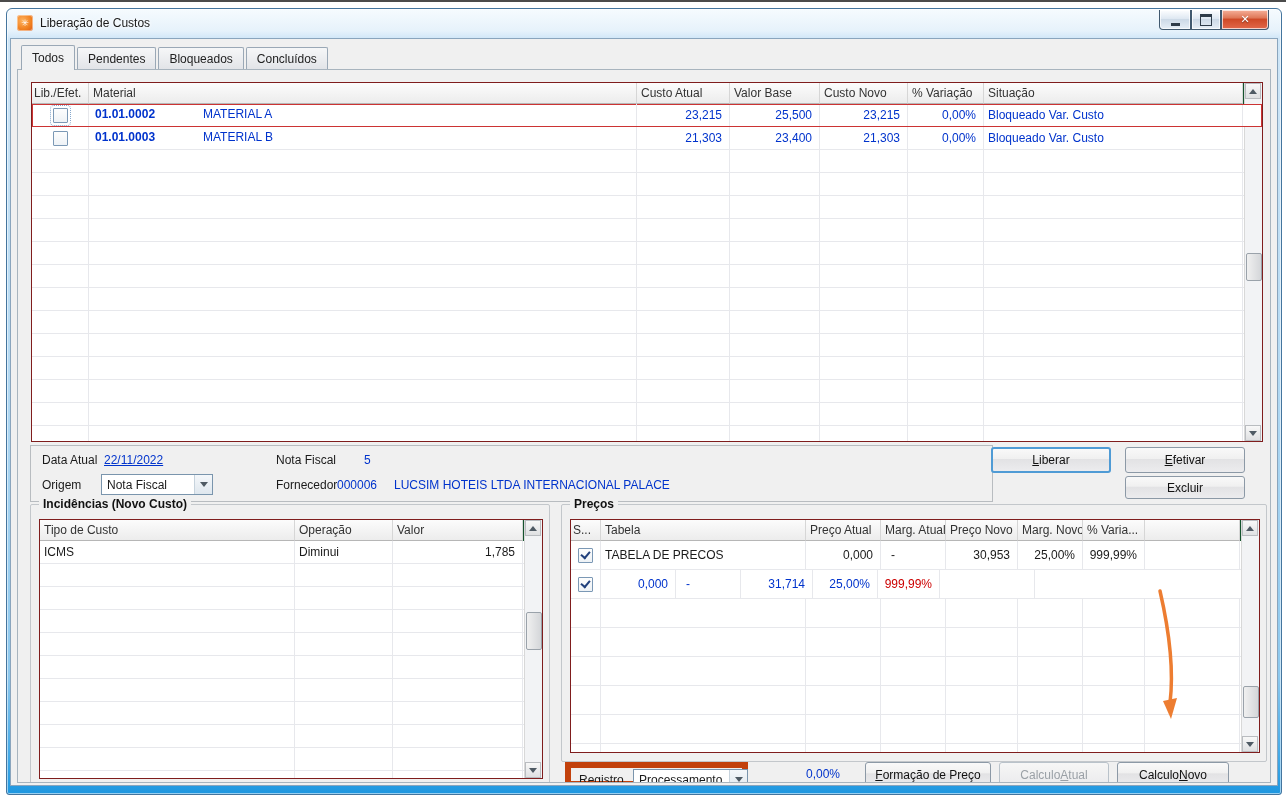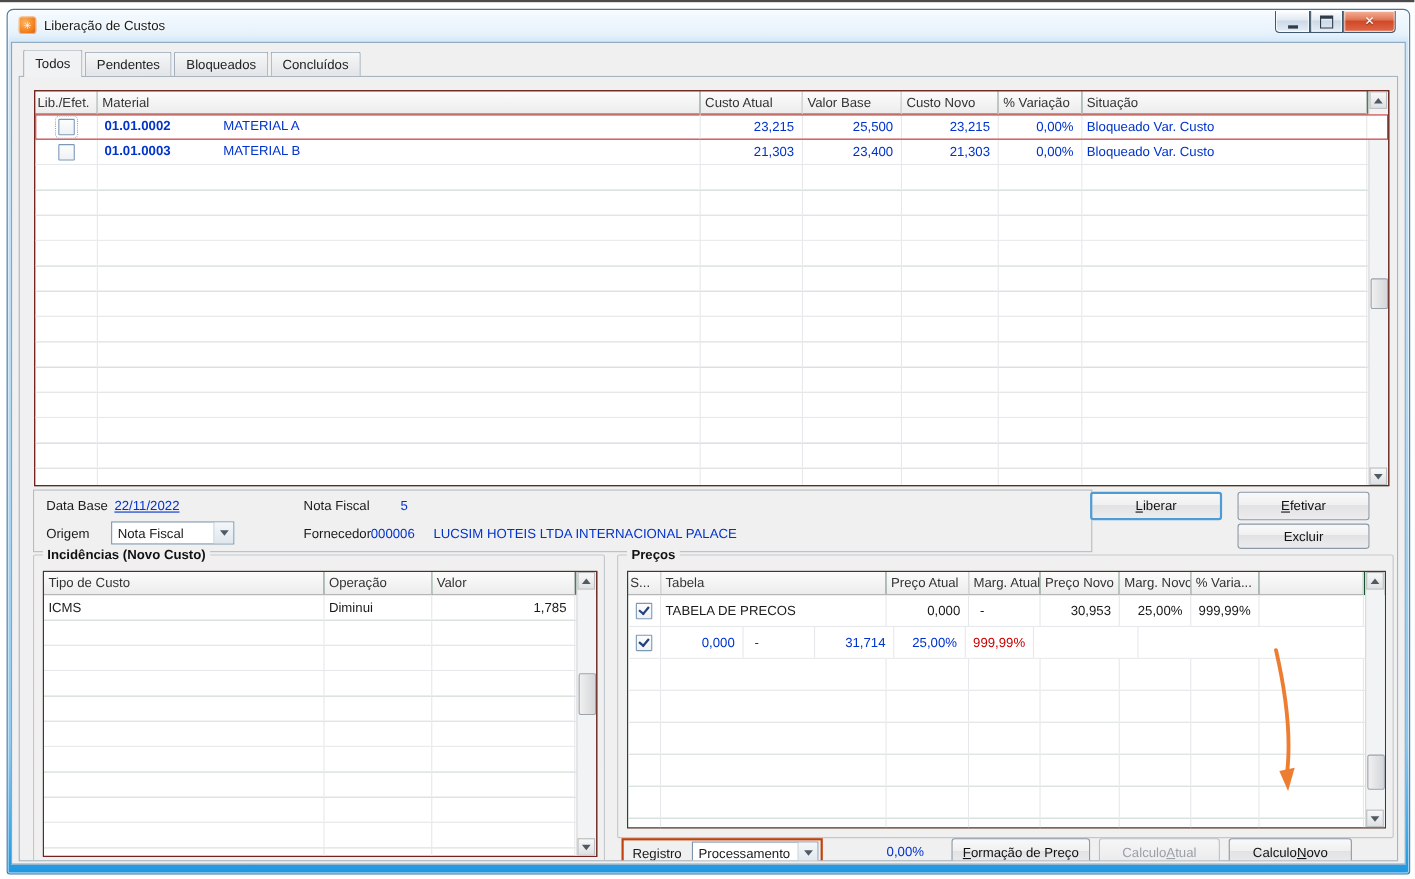--- a/index.html
+++ b/index.html
@@ -91,21 +91,21 @@
        background:linear-gradient(180deg,#f9f9f9 0%,#f0f0f0 45%,#e2e2e4 46%,#ececee 100%);
        border:1px solid #8c99a6;border-radius:3px;color:#111;cursor:pointer;box-sizing:border-box;}
   .btn.default{border:2px solid #4f9bd5;}
   .btn.disabled{color:#9aa0a6;border-color:#b9c2ca;background:linear-gradient(#f6f6f6,#eaeaec);cursor:default;}
   .mn{text-decoration:underline;}
 
   
   .groupbox{position:absolute;border:1px solid #c3c7cb;border-radius:2px;}
   .gcap{position:absolute;top:-8px;left:8px;background:#f0f0f0;padding:0 4px;font-weight:bold;color:#111;}
 
-  .footpanel{position:absolute;border:2px solid #c2410c;box-sizing:border-box;}
+  .footpanel{position:absolute;border:6px solid #c2410c;box-sizing:border-box;}
   .pct{position:absolute;color:#0033CC;}
   .annot-arrow{position:absolute;z-index:9;pointer-events:none;}
 </style>
 </head>
 <body>
 
 <div class="top-edge"></div>
 
 <div class="window">
 
@@ -298,21 +298,21 @@
               <span class="tri-up"></span>
             </div>
           <div class="thumb" style="top:170px;height:26px;"></div>
           <div class="sbtn dn">
               <span class="tri-dn"></span>
             </div>
         </div>
       </div>
 
       <div class="infopanel" style="left:12px;top:375px;width:961px;height:55px;">
-        <span class="lbl" style="left:11px;top:7px;">Data Base</span>
+        <span class="lbl" style="left:11px;top:7px;">Data Atual</span>
         <span class="val" style="left:73px;top:7px;text-decoration:underline;">22/11/2022</span>
         <span class="lbl" style="left:245px;top:7px;">Nota Fiscal</span>
         <span class="val" style="left:333px;top:7px;">5</span>
 
         <span class="lbl" style="left:11px;top:32px;">Origem</span>
         <div class="combo" style="left:70px;top:28px;width:112px;height:21px;">
           <span class="ctext">Nota Fiscal</span>
           <span class="carrow">
               <span class="tri-dn"></span>
             </span>

